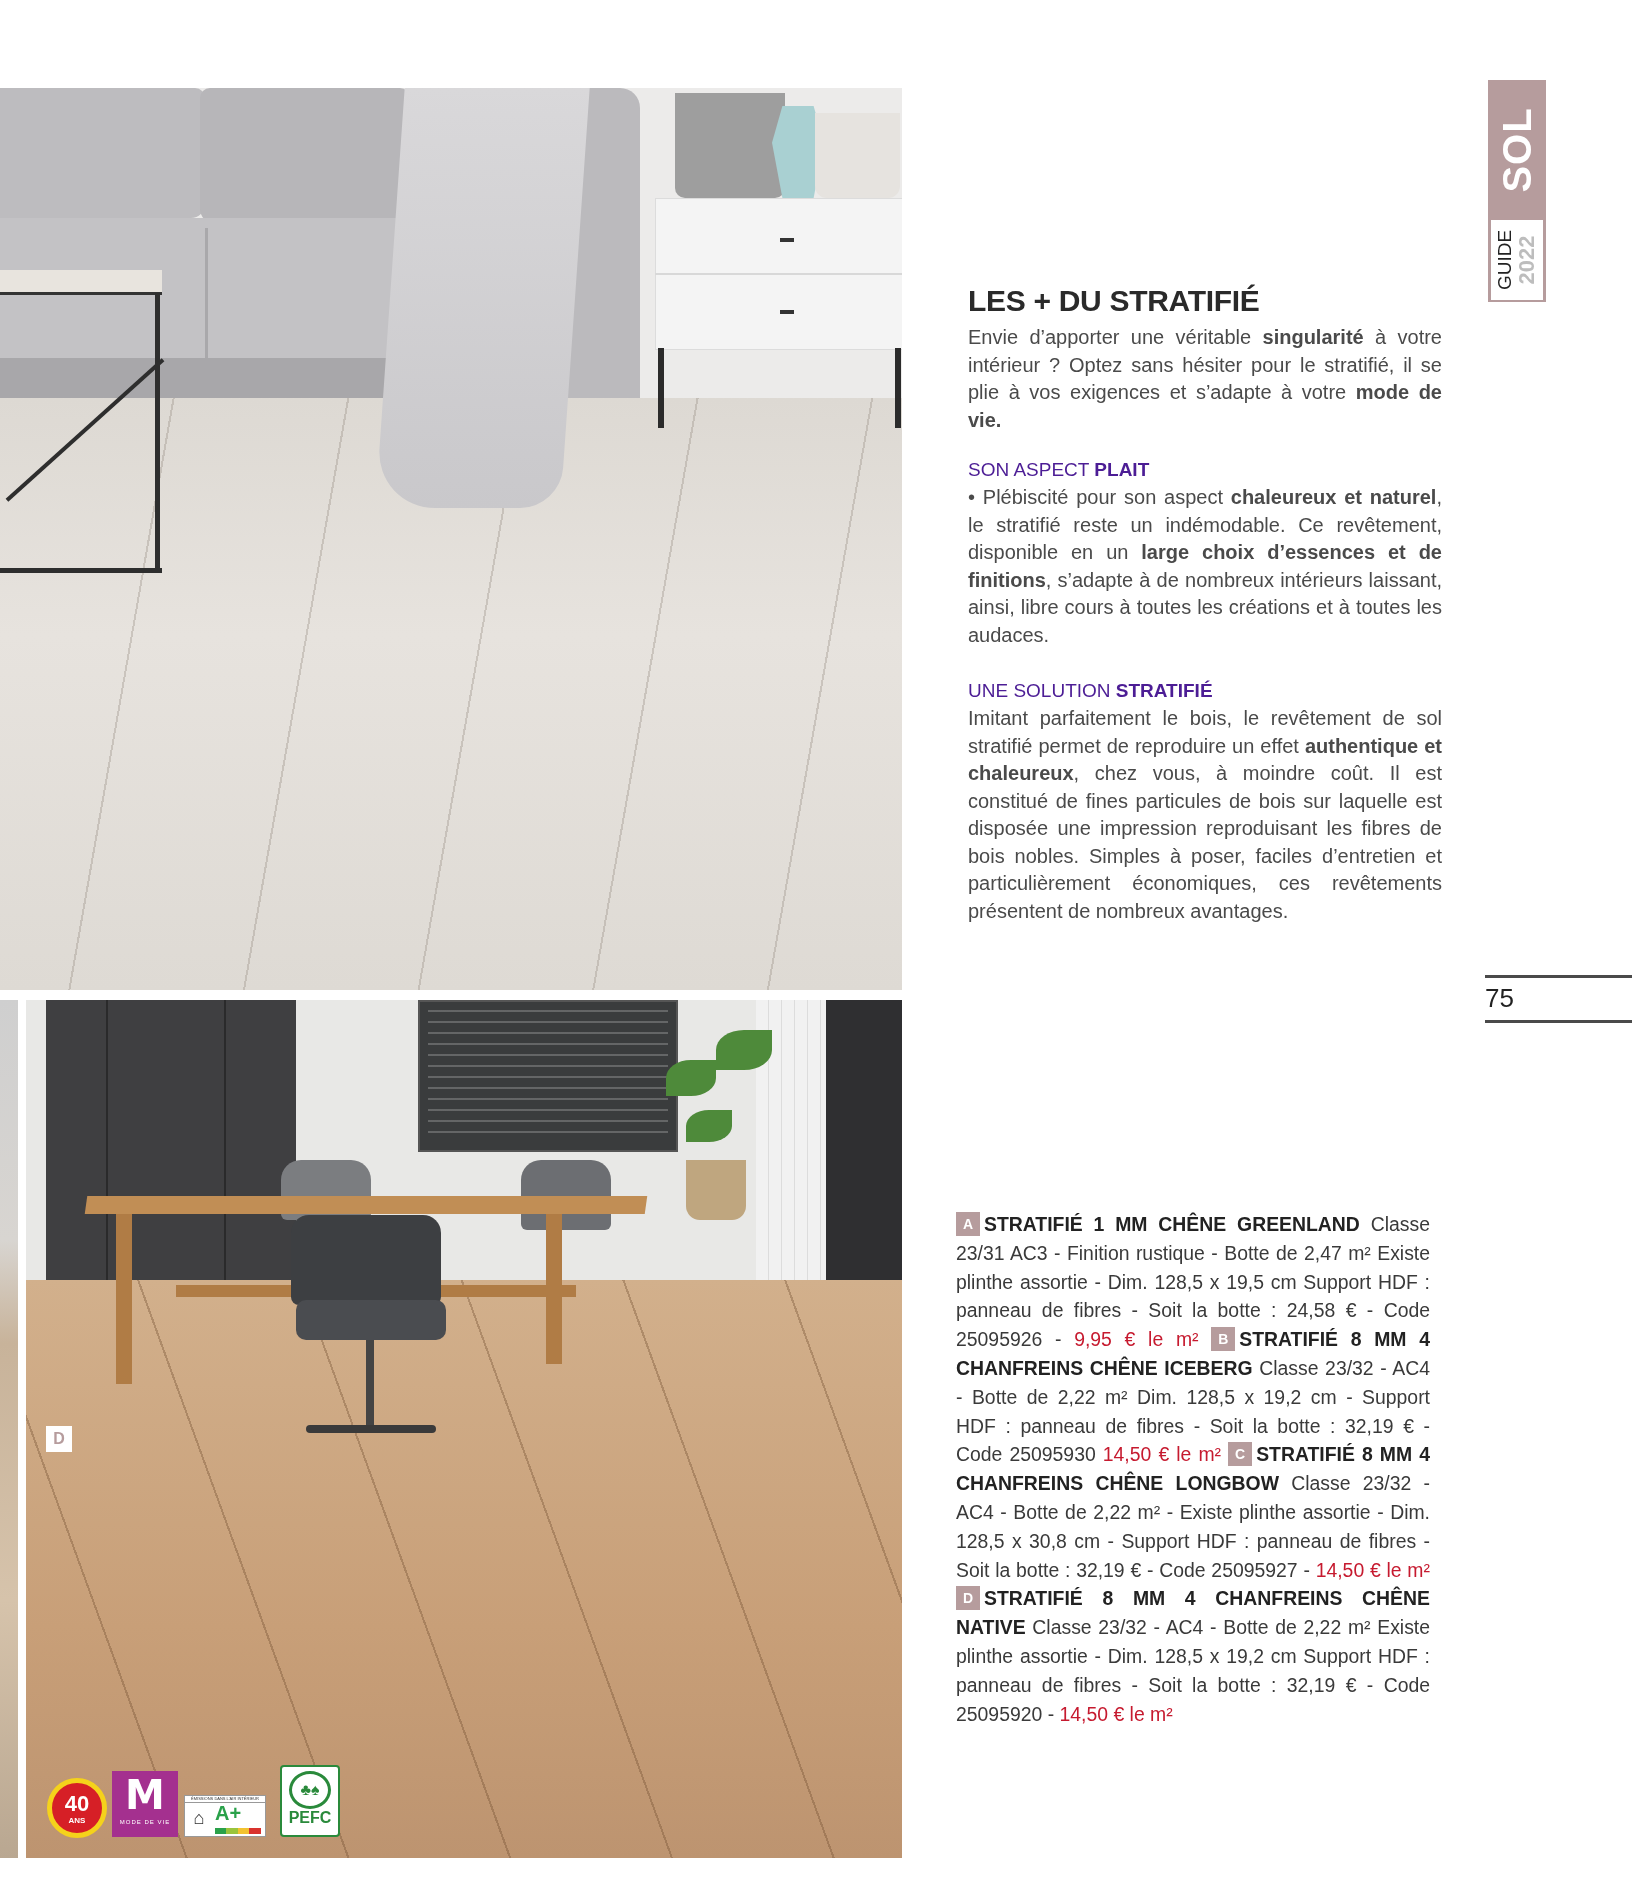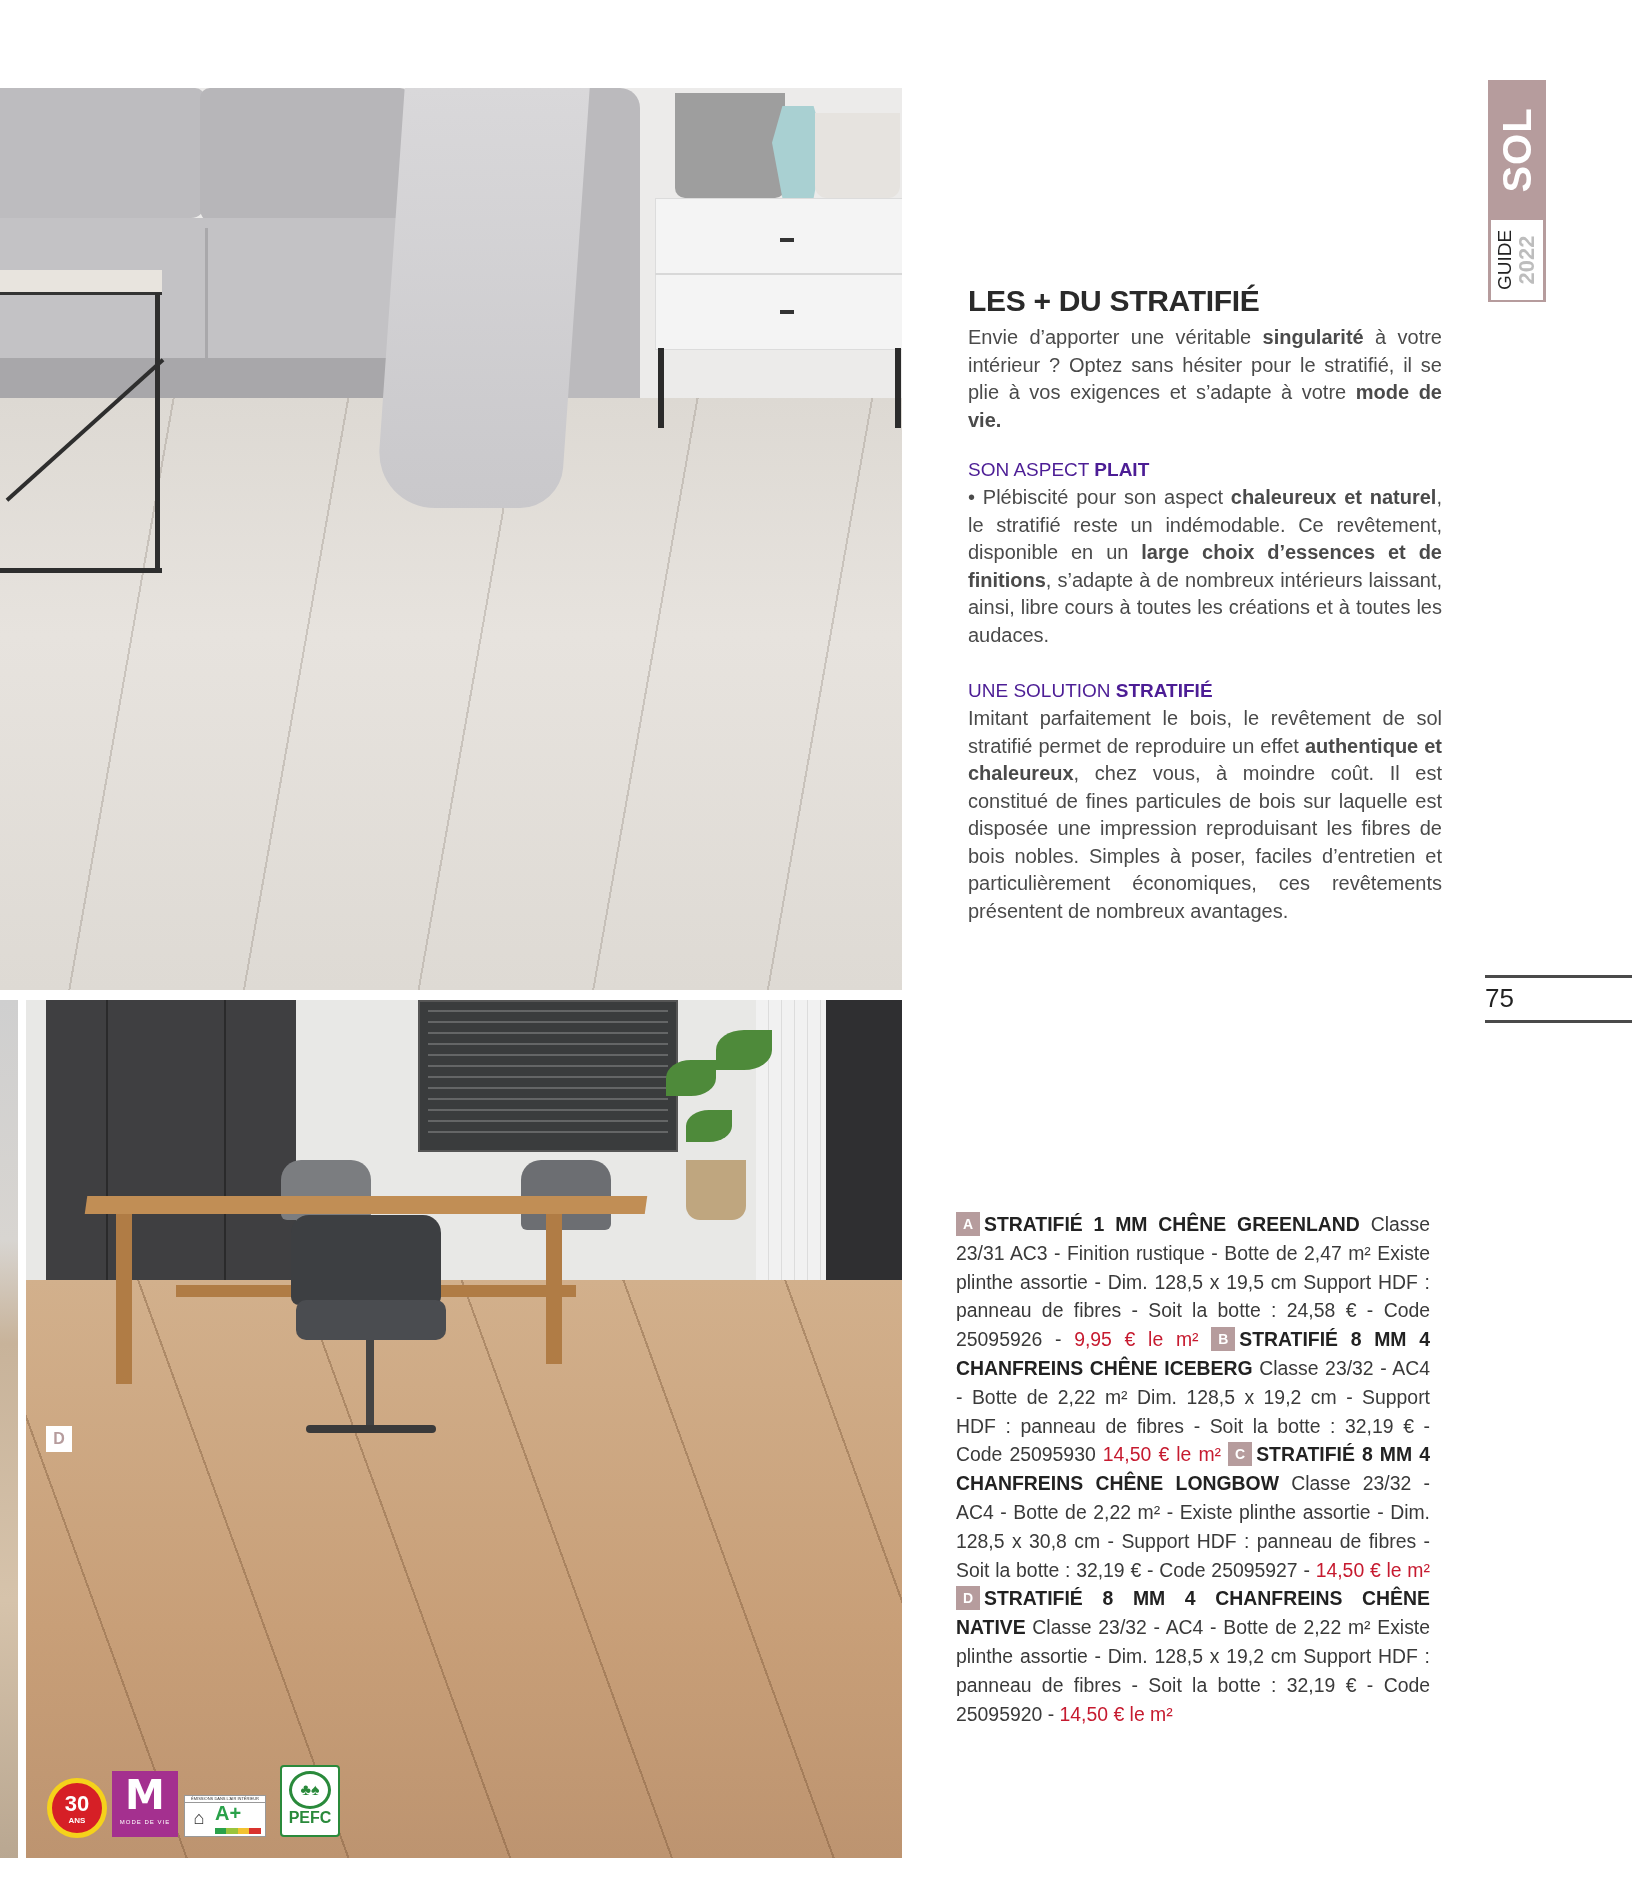--- a/index.html
+++ b/index.html
@@ -182,21 +182,21 @@
   <div class="desk-leg" style="left:520px;top:214px;height:150px;"></div>
   <div class="desk-beam"></div>
   <div class="chair-back"></div>
   <div class="chair-seat"></div>
   <div class="chair-stem"></div>
   <div class="chair-base"></div>
   <div class="img-letter">D</div>
 </div>
 
 <div class="logo" id="logo-guarantee">
-  <span class="big">30</span>
+  <span class="big">40</span>
   <span class="small">ANS</span>
 </div>
 <div class="logo" id="logo-mdv">
   <span class="m">M</span>
   <span class="t">MODE DE VIE</span>
 </div>
 <div class="logo" id="logo-air">
   <div class="hdr">ÉMISSIONS DANS L'AIR INTÉRIEUR</div>
   <div class="house">⌂</div>
   <div class="grade">A+</div>

